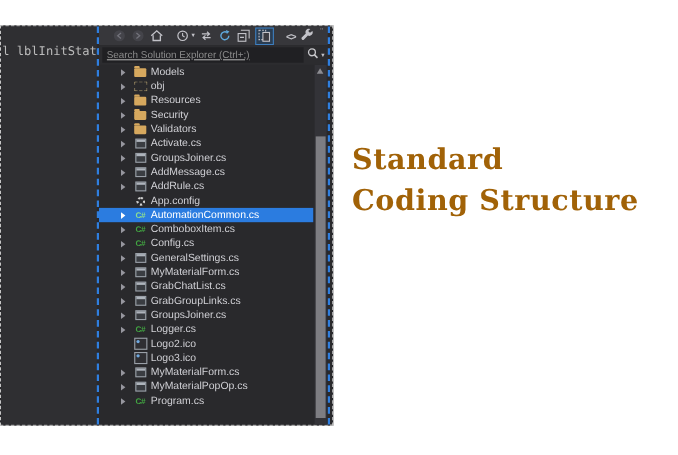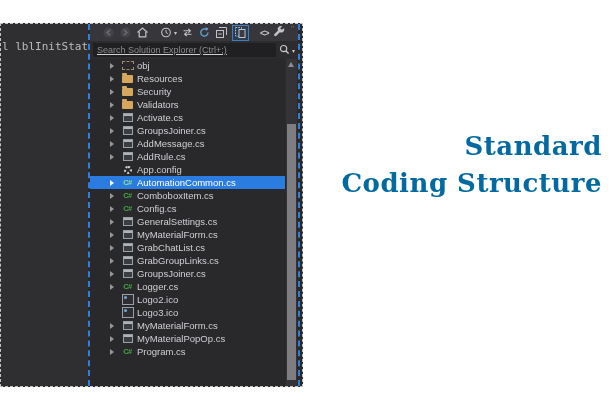--- a/index.html
+++ b/index.html
@@ -59,23 +59,23 @@
   .ic-image{width:10px;height:9px;border:1px solid #9aa0a8;background:#2f2f33;position:relative;}
   .ic-image::before{content:"";position:absolute;left:1px;top:1px;width:3px;height:3px;
                     border-radius:50%;background:#6fa8e0;}
 
   .scrollbar{position:absolute;top:35px;right:1px;bottom:0;width:11px;background:#333338;}
   .sb-up{position:absolute;top:3px;left:2px;width:0;height:0;border-left:3.5px solid transparent;
          border-right:3.5px solid transparent;border-bottom:5px solid #8d8d92;}
   .sb-thumb{position:absolute;top:65px;left:1px;width:9px;height:256px;background:#7d7d82;}
 
   
-  .headline{position:absolute;left:320px;top:128px;width:282px;text-align:right;
+  .headline{position:absolute;left:320px;top:128px;width:282px;text-align:left;
             font-family:"DejaVu Serif",serif;font-weight:700;font-size:26px;line-height:37px;
-            color:#0369a1;letter-spacing:0.5px;}
+            color:#a16207;letter-spacing:0.5px;}
   .headline span{display:block;}
 </style>
 </head>
 <body>
 
 <div id="stage">
 
   <div class="capture">
 
     <div class="editor">
@@ -162,20 +162,29 @@
           <span class="search-caret">▾</span>
         </span>
       </div>
 
       <div class="tree" id="tree">
           <div class="row">
             <span class="expander">
               <i></i>
             </span>
             <span class="ticon">
+              <span class="ic-folder"></span>
+            </span>
+            <span>Models</span>
+          </div>
+          <div class="row">
+            <span class="expander">
+              <i></i>
+            </span>
+            <span class="ticon">
               <span class="ic-folder-ghost"></span>
             </span>
             <span>obj</span>
           </div>
           <div class="row">
             <span class="expander">
               <i></i>
             </span>
             <span class="ticon">
               <span class="ic-folder"></span>

